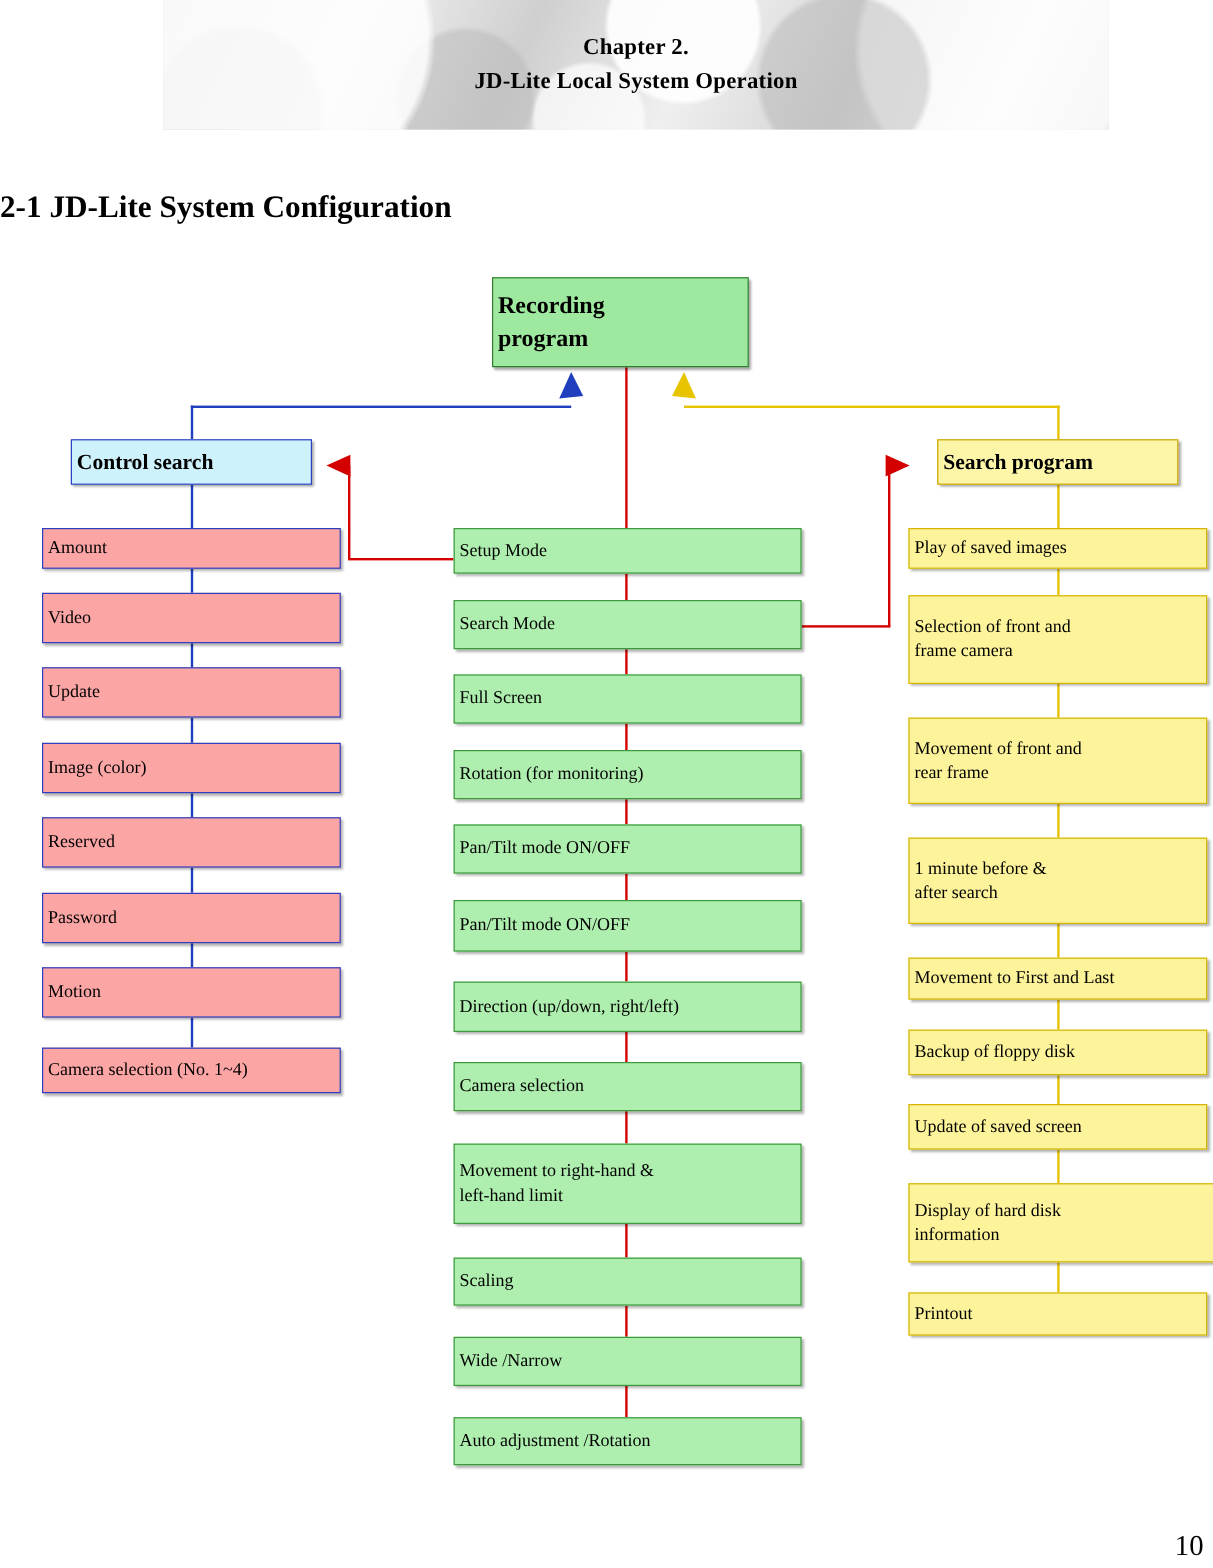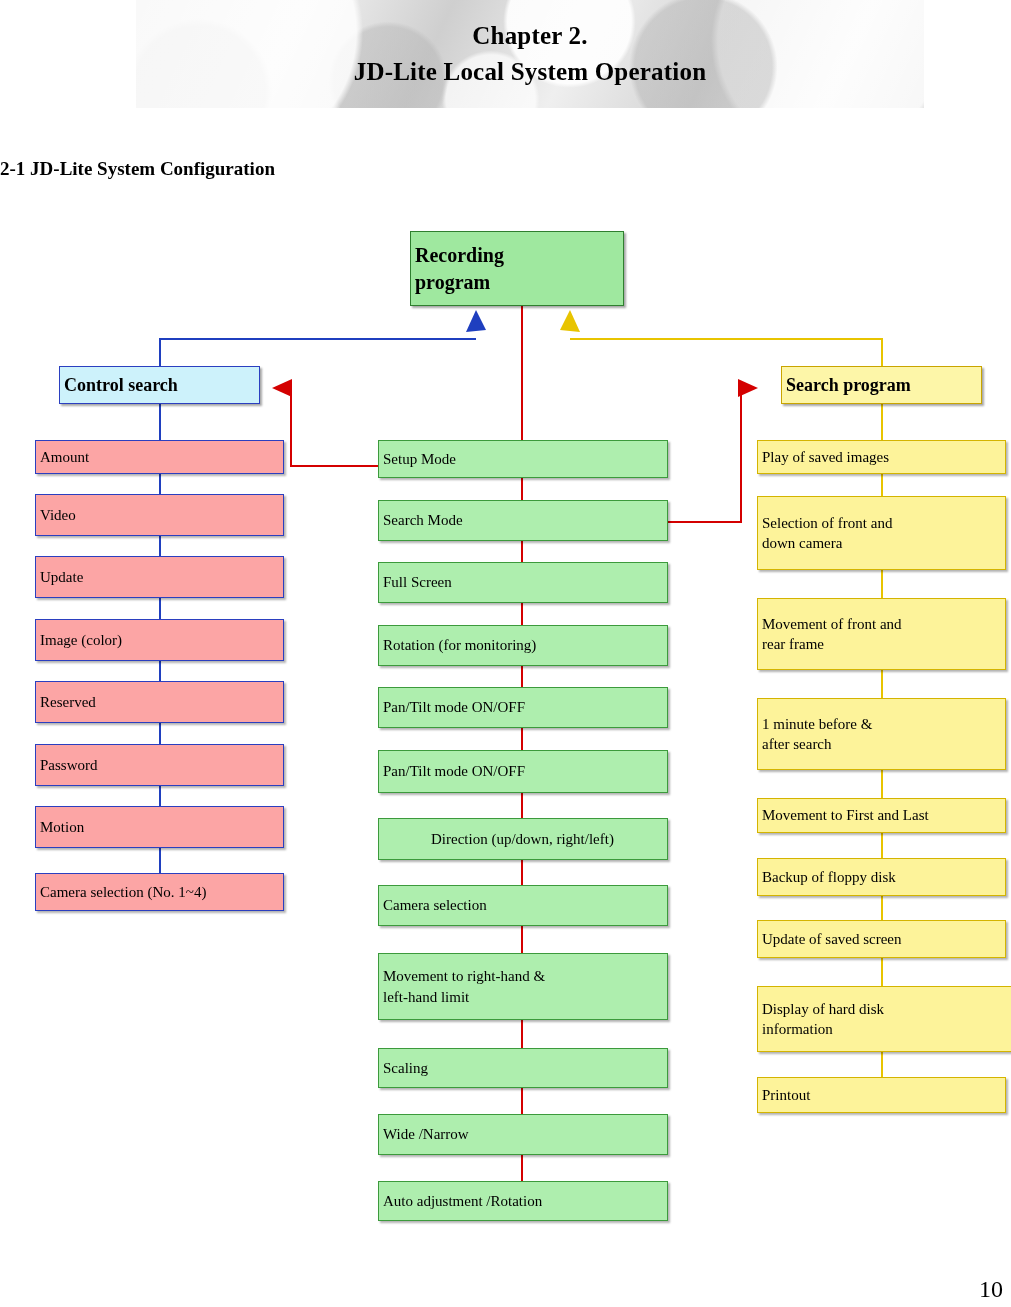--- a/index.html
+++ b/index.html
@@ -31,34 +31,34 @@
       radial-gradient(circle at 88% 38%, rgba(255,255,255,0.8) 0 16%, rgba(255,255,255,0) 17%),
       radial-gradient(circle at 8% 85%, rgba(160,160,160,0.35) 0 9%, rgba(255,255,255,0) 10%),
       radial-gradient(circle at 45% 92%, rgba(255,255,255,0.7) 0 10%, rgba(255,255,255,0) 11%),
       linear-gradient(115deg, #d8d8d8 0%, #f2f2f2 20%, #cfcfcf 38%, #efefef 55%, #d4d4d4 72%, #f5f5f5 88%, #d9d9d9 100%);
     display: flex;
     flex-direction: column;
     align-items: center;
     justify-content: center;
   }
   .banner-line {
-    font-size: 25px;
+    font-size: 19px;
     font-weight: bold;
     letter-spacing: 0.2px;
     line-height: 1.45;
     color: #000;
     text-align: center;
   }
 
   
   .section-title {
     position: absolute;
     left: 0px;
     top: 158px;
-    font-size: 19px;
+    font-size: 26px;
     font-weight: bold;
     white-space: nowrap;
   }
 
   
   .box {
     position: absolute;
     box-sizing: border-box;
     display: flex;
     align-items: center;
@@ -236,21 +236,21 @@
 </div>
 <div class="box box-green" style="left:378px; top:625px; width:290px; height:41px;">
   <span class="lbl">Rotation (for monitoring)</span>
 </div>
 <div class="box box-green" style="left:378px; top:687px; width:290px; height:41px;">
   <span class="lbl">Pan/Tilt mode ON/OFF</span>
 </div>
 <div class="box box-green" style="left:378px; top:750px; width:290px; height:43px;">
   <span class="lbl">Pan/Tilt mode ON/OFF</span>
 </div>
-<div class="box box-green" style="left:378px; top:818px; width:290px; height:42px;padding-left:48px;">
+<div class="box box-green" style="left:378px; top:818px; width:290px; height:42px;">
   <span class="lbl">Direction (up/down, right/left)</span>
 </div>
 <div class="box box-green" style="left:378px; top:885px; width:290px; height:41px;">
   <span class="lbl">Camera selection</span>
 </div>
 <div class="box box-green" style="left:378px; top:953px; width:290px; height:67px;">
   <span class="lbl">
     <span>Movement to right-hand &amp;</span><br>
     <span>left-hand limit</span>
   </span>
@@ -268,21 +268,21 @@
 <div class="box box-header-yellow" style="left:781px; top:366px; width:201px; height:38px;">
   <span class="lbl">Search program</span>
 </div>
 
 <div class="box box-yellow" style="left:757px; top:440px; width:249px; height:34px;">
   <span class="lbl">Play of saved images</span>
 </div>
 <div class="box box-yellow" style="left:757px; top:496px; width:249px; height:74px;">
   <span class="lbl">
     <span>Selection of front and</span><br>
-    <span>down camera</span>
+    <span>frame camera</span>
   </span>
 </div>
 <div class="box box-yellow" style="left:757px; top:598px; width:249px; height:72px;">
   <span class="lbl">
     <span>Movement of front and</span><br>
     <span>rear frame</span>
   </span>
 </div>
 <div class="box box-yellow" style="left:757px; top:698px; width:249px; height:72px;">
   <span class="lbl">

